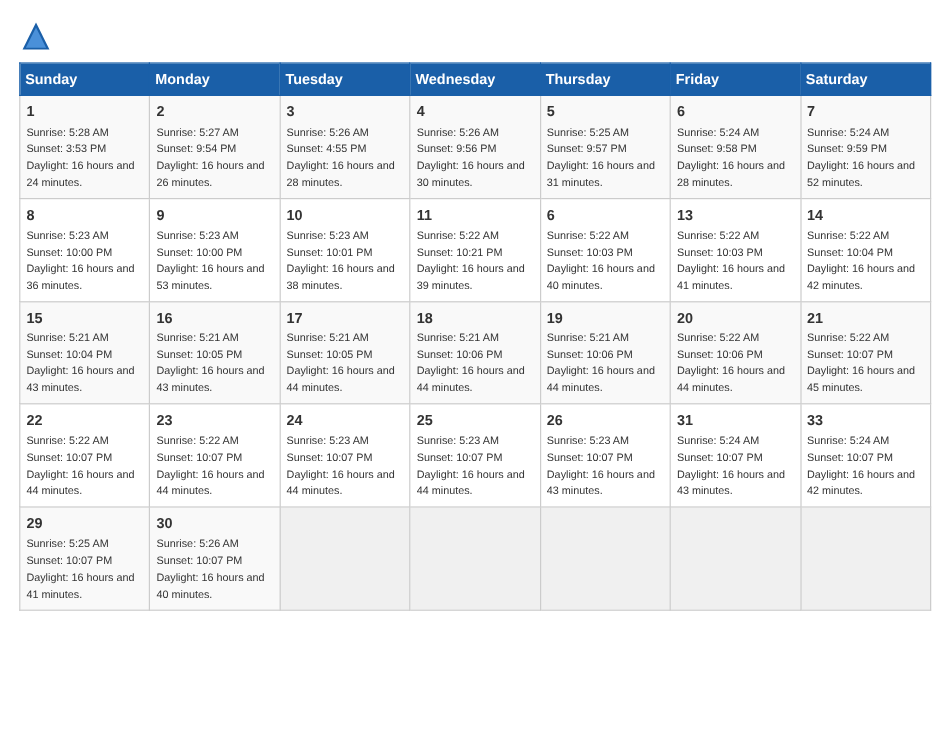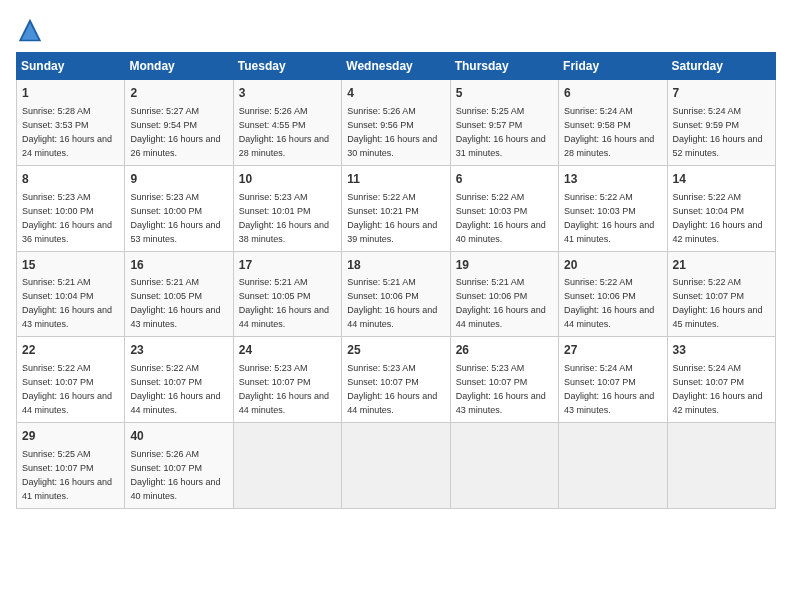--- a/index.html
+++ b/index.html
@@ -151,26 +151,26 @@
         <td><span class="day-number">19</span><span class="day-info">Sunrise: 5:21 AM</span><br><span class="day-info">Sunset: 10:06 PM</span><br><span class="day-info">Daylight: 16 hours and 44 minutes.</span></td>
         <td><span class="day-number">20</span><span class="day-info">Sunrise: 5:22 AM</span><br><span class="day-info">Sunset: 10:06 PM</span><br><span class="day-info">Daylight: 16 hours and 44 minutes.</span></td>
         <td><span class="day-number">21</span><span class="day-info">Sunrise: 5:22 AM</span><br><span class="day-info">Sunset: 10:07 PM</span><br><span class="day-info">Daylight: 16 hours and 45 minutes.</span></td>
       </tr>
       <tr>
         <td><span class="day-number">22</span><span class="day-info">Sunrise: 5:22 AM</span><br><span class="day-info">Sunset: 10:07 PM</span><br><span class="day-info">Daylight: 16 hours and 44 minutes.</span></td>
         <td><span class="day-number">23</span><span class="day-info">Sunrise: 5:22 AM</span><br><span class="day-info">Sunset: 10:07 PM</span><br><span class="day-info">Daylight: 16 hours and 44 minutes.</span></td>
         <td><span class="day-number">24</span><span class="day-info">Sunrise: 5:23 AM</span><br><span class="day-info">Sunset: 10:07 PM</span><br><span class="day-info">Daylight: 16 hours and 44 minutes.</span></td>
         <td><span class="day-number">25</span><span class="day-info">Sunrise: 5:23 AM</span><br><span class="day-info">Sunset: 10:07 PM</span><br><span class="day-info">Daylight: 16 hours and 44 minutes.</span></td>
         <td><span class="day-number">26</span><span class="day-info">Sunrise: 5:23 AM</span><br><span class="day-info">Sunset: 10:07 PM</span><br><span class="day-info">Daylight: 16 hours and 43 minutes.</span></td>
-        <td><span class="day-number">27</span><span class="day-info">Sunrise: 5:24 AM</span><br><span class="day-info">Sunset: 10:07 PM</span><br><span class="day-info">Daylight: 16 hours and 43 minutes.</span></td>
+        <td><span class="day-number">31</span><span class="day-info">Sunrise: 5:24 AM</span><br><span class="day-info">Sunset: 10:07 PM</span><br><span class="day-info">Daylight: 16 hours and 43 minutes.</span></td>
         <td><span class="day-number">33</span><span class="day-info">Sunrise: 5:24 AM</span><br><span class="day-info">Sunset: 10:07 PM</span><br><span class="day-info">Daylight: 16 hours and 42 minutes.</span></td>
       </tr>
       <tr>
         <td><span class="day-number">29</span><span class="day-info">Sunrise: 5:25 AM</span><br><span class="day-info">Sunset: 10:07 PM</span><br><span class="day-info">Daylight: 16 hours and 41 minutes.</span></td>
-        <td><span class="day-number">40</span><span class="day-info">Sunrise: 5:26 AM</span><br><span class="day-info">Sunset: 10:07 PM</span><br><span class="day-info">Daylight: 16 hours and 40 minutes.</span></td>
+        <td><span class="day-number">30</span><span class="day-info">Sunrise: 5:26 AM</span><br><span class="day-info">Sunset: 10:07 PM</span><br><span class="day-info">Daylight: 16 hours and 40 minutes.</span></td>
         <td class="empty-cell"></td>
         <td class="empty-cell"></td>
         <td class="empty-cell"></td>
         <td class="empty-cell"></td>
         <td class="empty-cell"></td>
       </tr>
     </tbody>
 </table>
 
 </body></html>

